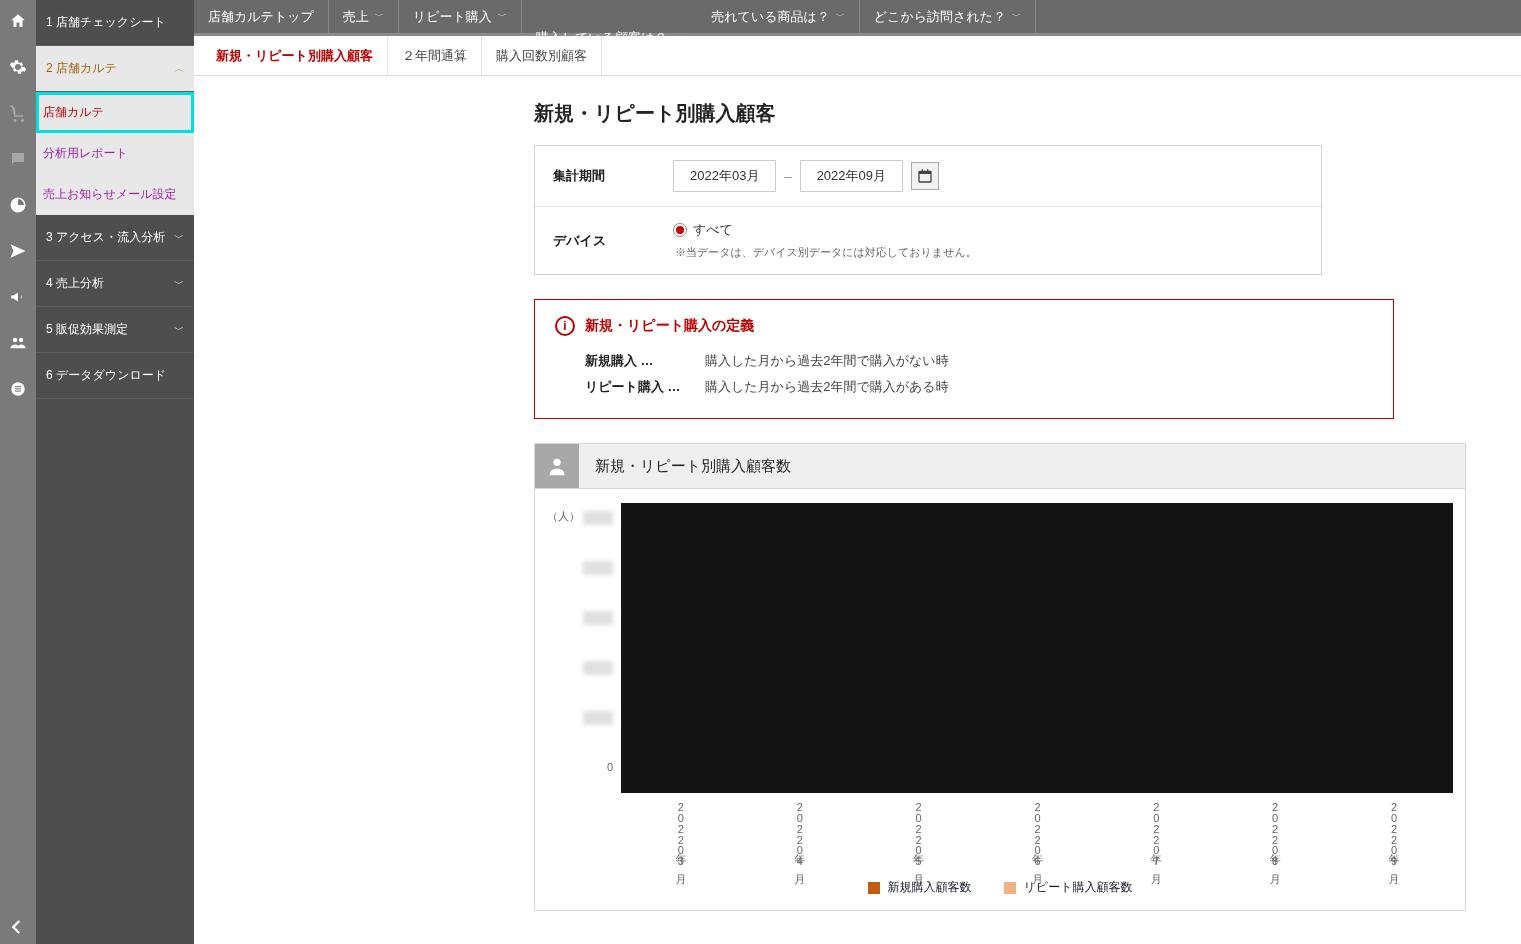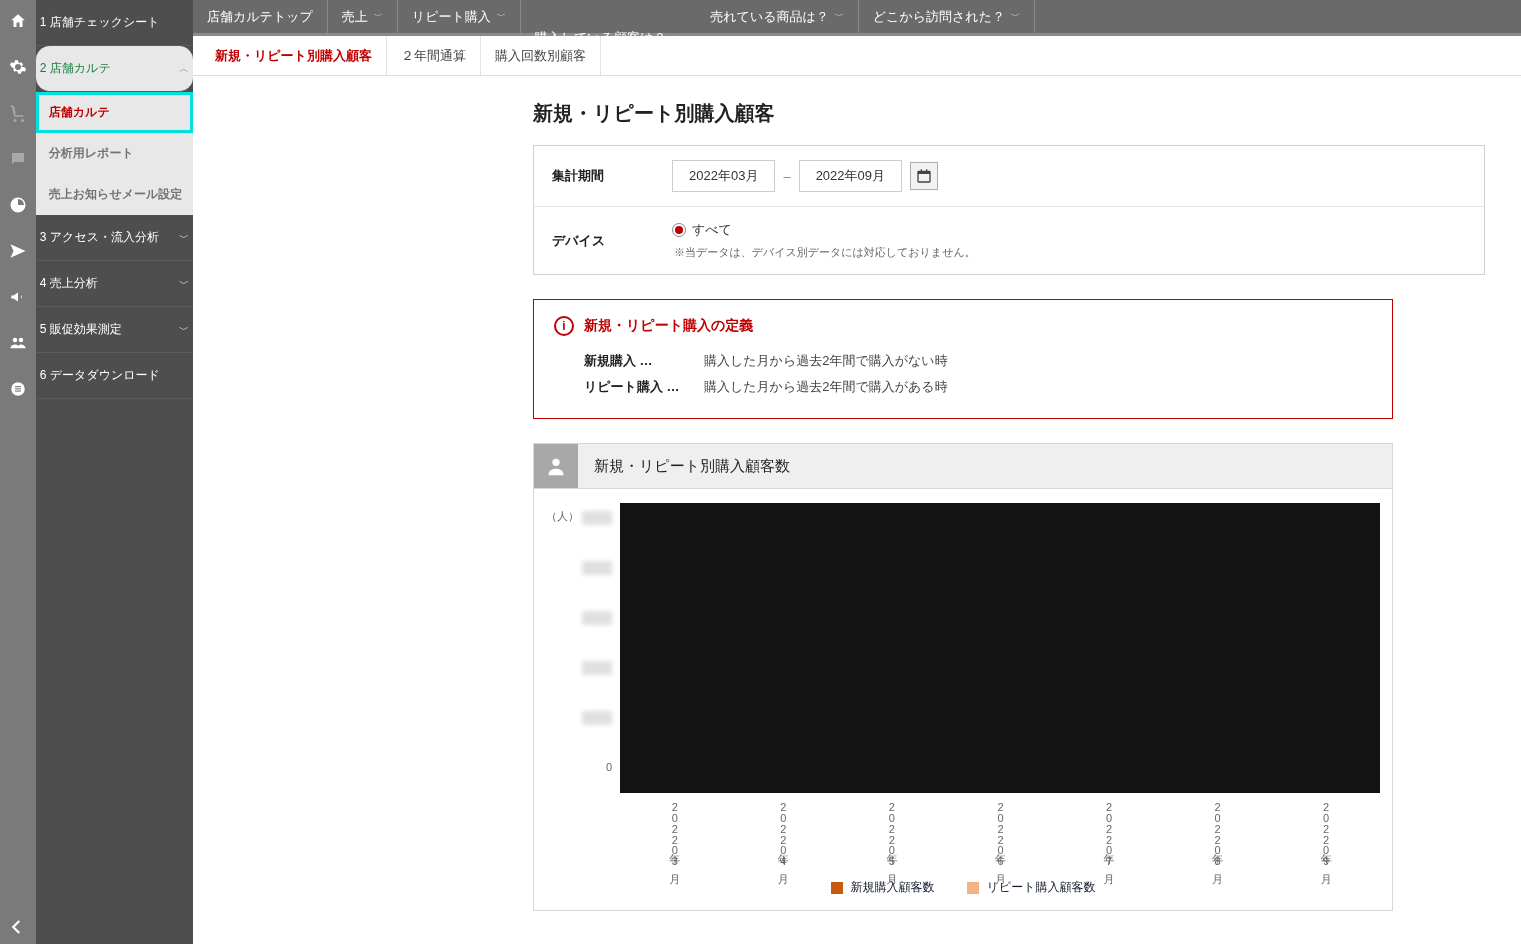--- a/index.html
+++ b/index.html
@@ -8,67 +8,67 @@
 .app { display: flex; width: 1521px; height: 944px; position: relative; overflow: hidden; }
 
 
 .icon-rail { width: 36px; background: #7a7a7a; display: flex; flex-direction: column; align-items: center; padding-top: 10px; gap: 24px; }
 .icon-rail .ir-icon { width: 22px; height: 22px; display: flex; align-items: center; justify-content: center; color: #fff; font-size: 16px; cursor: pointer; }
 .icon-rail .ir-icon.dim { opacity: 0.35; }
 .icon-rail .back-icon { position: absolute; bottom: 8px; left: 8px; color: #fff; font-size: 18px; cursor: pointer; }
 
 
 .sidebar { width: 158px; background: #4e4e4e; color: #fff; display: flex; flex-direction: column; font-size: 12px; }
-.sidebar .sb-item { padding: 14px 4px; border-bottom: 1px solid #5c5c5c; cursor: pointer; display: flex; align-items: center; justify-content: space-between; }
+.sidebar .sb-item { padding: 14px 10px; border-bottom: 1px solid #5c5c5c; cursor: pointer; display: flex; align-items: center; justify-content: space-between; }
 .sidebar .sb-item .chev { font-size: 10px; opacity: .85; }
 .sidebar .sb-sub { background: #e8e8e8; color: #333; }
-.sidebar .sb-sub .sub-item { padding: 12px 10px; border-left: 3px solid #bf0000; cursor: pointer; font-weight: bold; }
+.sidebar .sb-sub .sub-item { padding: 12px 4px; border-left: 3px solid #bf0000; cursor: pointer; }
 .sidebar .sb-sub .sub-item.active { color: #bf0000; outline: 3px solid #00e0e0; outline-offset: -3px; }
-.sidebar .sb-sub .sub-item.plain { border-left: 3px solid transparent; color: #737373; outline: none; }
+.sidebar .sb-sub .sub-item.plain { border-left: 3px solid transparent; color: #a21caf; outline: none; }
 
 
 .main { flex: 1; display: flex; flex-direction: column; background: #fff; }
 
 
 .topnav { height: 36px; background: #6a6a6a; display: flex; align-items: stretch; color: #fff; border-bottom: 3px solid #8a8a8a; }
 .topnav .tn-item { padding: 0 14px; display: flex; align-items: center; gap: 6px; border-right: 1px solid #888; cursor: pointer; font-size: 13px; white-space: nowrap; }
 .topnav .tn-item .chev { font-size: 9px; }
 .topnav .tn-item.highlight { outline: 3px solid #00e0e0; outline-offset: -3px; margin-top: 38px; }
 
 
 .subtabs { height: 40px; border-bottom: 1px solid #ddd; display: flex; align-items: center; padding: 0 8px; gap: 0; }
 .subtabs .st-item { padding: 0 14px; height: 100%; display: flex; align-items: center; border-right: 1px solid #e2e2e2; cursor: pointer; color: #444; }
 .subtabs .st-item.active { color: #bf0000; font-weight: bold; }
 
 
 .content { flex: 1; overflow: auto; padding: 24px 36px 20px 36px; }
 .page-title { font-size: 20px; color: #222; margin: 0 0 18px 304px; }
 
-.panel { border: 1px solid #d0d0d0; margin: 0 0 24px 304px; width: 952px; }
+.panel { border: 1px solid #d0d0d0; margin: 0 0 24px 304px; width: 788px; }
 .panel-row { display: flex; align-items: center; padding: 14px 18px; border-bottom: 1px solid #e6e6e6; }
 .panel-row:last-child { border-bottom: none; }
 .panel-row .label { width: 120px; font-weight: bold; color: #222; font-size: 13px; }
 .panel-row .value { flex: 1; display: flex; flex-direction: column; gap: 6px; }
 .date-row { display: flex; align-items: center; gap: 8px; }
 .date-box { border: 1px solid #ccc; padding: 6px 16px; font-size: 13px; color: #333; }
 .date-dash { color: #888; }
 .cal-btn { width: 28px; height: 28px; border: 1px solid #aaa; background: #f2f2f2; display: flex; align-items: center; justify-content: center; cursor: pointer; }
 .radio-row { display: flex; align-items: center; gap: 6px; }
 .radio-dot { width: 14px; height: 14px; border: 1px solid #888; border-radius: 50%; display: flex; align-items: center; justify-content: center; }
 .radio-dot .inner { width: 8px; height: 8px; border-radius: 50%; background: #bf0000; }
 .note { font-size: 11px; color: #666; margin-left: 2px; }
 
 .info-box { border: 1px solid #bf0000; margin: 0 0 24px 304px; width: 860px; padding: 16px 20px 18px 20px; }
 .info-title { display: flex; align-items: center; gap: 10px; color: #bf0000; font-size: 14px; font-weight: bold; margin-bottom: 12px; }
 .info-icon { width: 20px; height: 20px; border: 2px solid #bf0000; border-radius: 50%; display: flex; align-items: center; justify-content: center; font-size: 12px; font-weight: bold; }
 .info-line { display: flex; gap: 10px; padding: 4px 0 4px 30px; font-size: 13px; }
 .info-line .k { font-weight: bold; color: #222; min-width: 110px; }
 .info-line .v { color: #444; }
 
-.chart-card { margin: 0 0 0 304px; width: 860px; }
+.chart-card { margin: 0 0 0 304px; width: 932px; }
 .chart-header { display: flex; align-items: center; gap: 16px; background: #efefef; border: 1px solid #d8d8d8; }
 .chart-header .ch-icon { width: 44px; height: 44px; background: #a8a8a8; display: flex; align-items: center; justify-content: center; }
 .chart-header .ch-title { font-size: 15px; color: #222; padding: 10px 0; }
 
 .chart-body { border: 1px solid #d8d8d8; border-top: none; padding: 14px 12px 10px 12px; }
 .chart-area { position: relative; height: 290px; display: flex; }
 .ylabel-unit { position: absolute; left: 0; top: 6px; font-size: 11px; color: #666; }
 .yaxis { width: 74px; display: flex; flex-direction: column; justify-content: space-between; align-items: flex-end; padding-right: 8px; padding-top: 8px; padding-bottom: 18px; }
 .ytick { width: 30px; height: 14px; background: #e0e0e0; filter: blur(2px); }
 .ytick.zero { background: none; filter: none; color: #666; font-size: 11px; text-align: right; }
@@ -142,21 +142,21 @@
       <svg width="18" height="18" viewBox="0 0 24 24" fill="none" stroke="currentColor" stroke-width="3">
           <path d="M15 4l-8 8 8 8"></path>
         </svg>
     </div>
   </div>
 
   <div class="sidebar">
     <div class="sb-item">
       <span>1 店舗チェックシート</span>
     </div>
-    <div class="sb-item" style="background:#e8e8e8;color:#15803d;border-radius:14px;">
+    <div class="sb-item" style="background:#e8e8e8;color:#a16207;">
       <span>2 店舗カルテ</span>
       <span class="chev">︿</span>
     </div>
     <div class="sb-sub">
       <div class="sub-item active">
         <span>店舗カルテ</span>
       </div>
       <div class="sub-item plain">
         <span>分析用レポート</span>
       </div>

